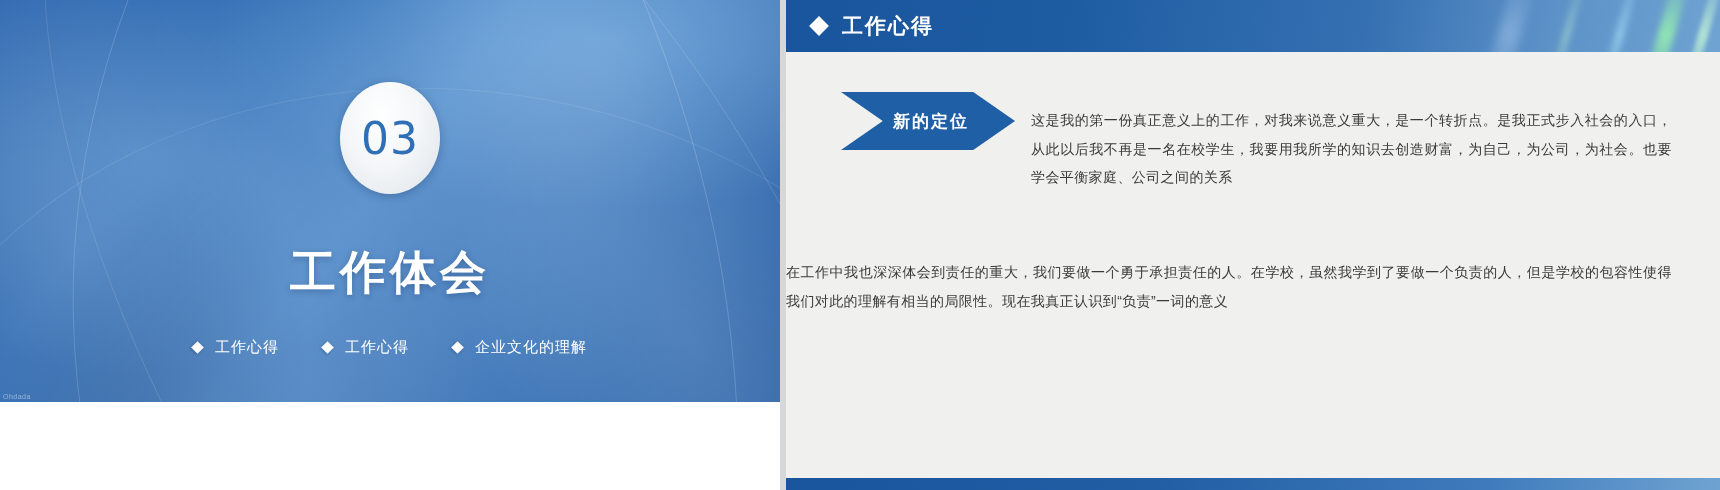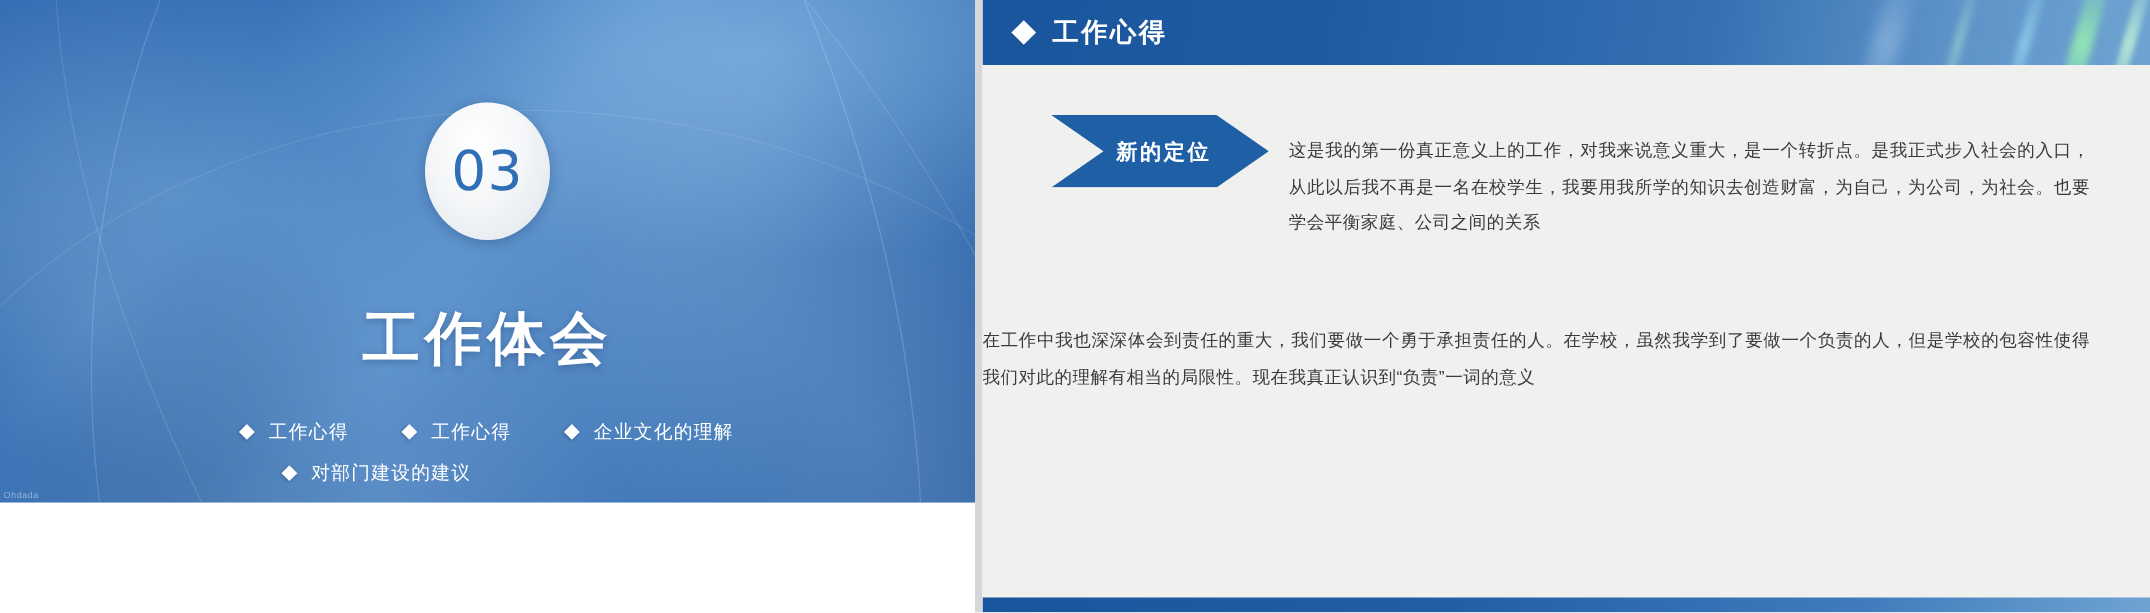--- a/index.html
+++ b/index.html
@@ -192,26 +192,20 @@
           </div>
           <div class="bullet">
             <span class="dia"></span>
             <span>工作心得</span>
           </div>
           <div class="bullet">
             <span class="dia"></span>
             <span>企业文化的理解</span>
           </div>
         </div>
-        <div class="bullet-row row2">
-          <div class="bullet">
-            <span class="dia"></span>
-            <span>对部门建设的建议</span>
-          </div>
-        </div>
       </div>
     </div>
 
     <div class="corner-tag">Ohdada</div>
   </div>
 
   <div class="divider"></div>
 
   <div class="right-panel">
 

